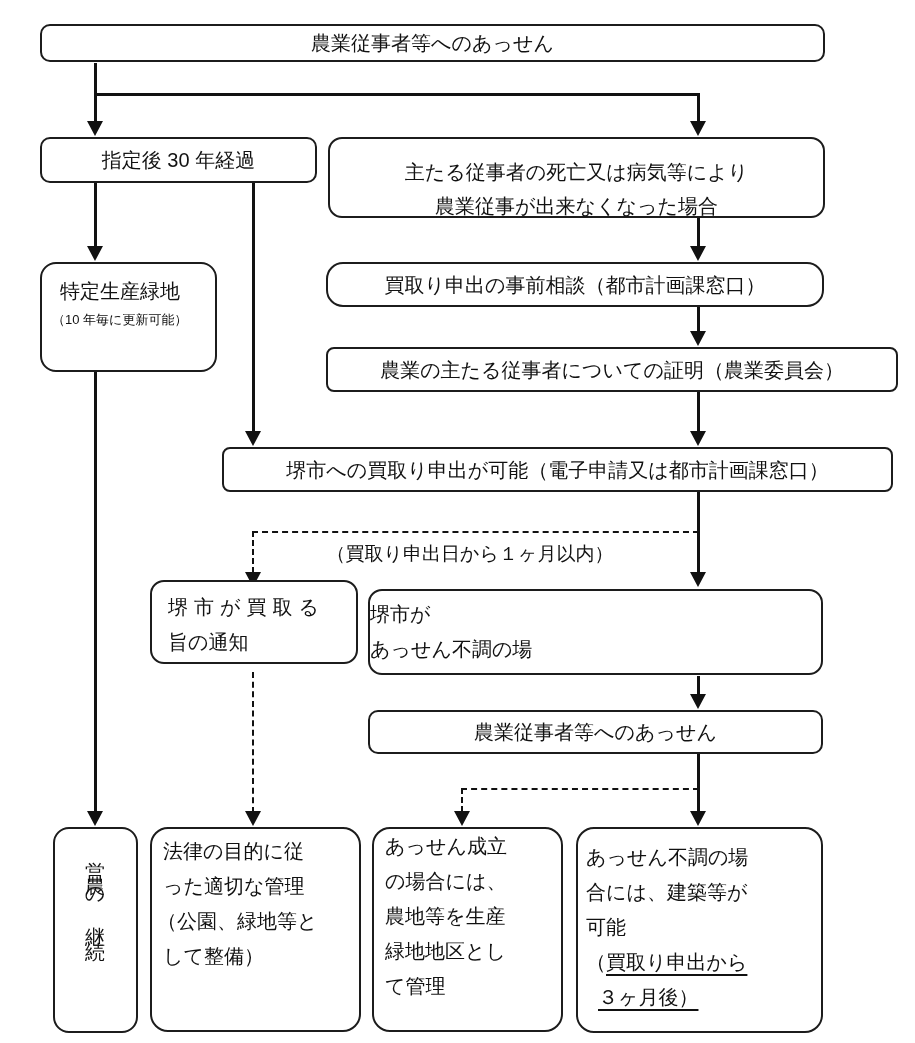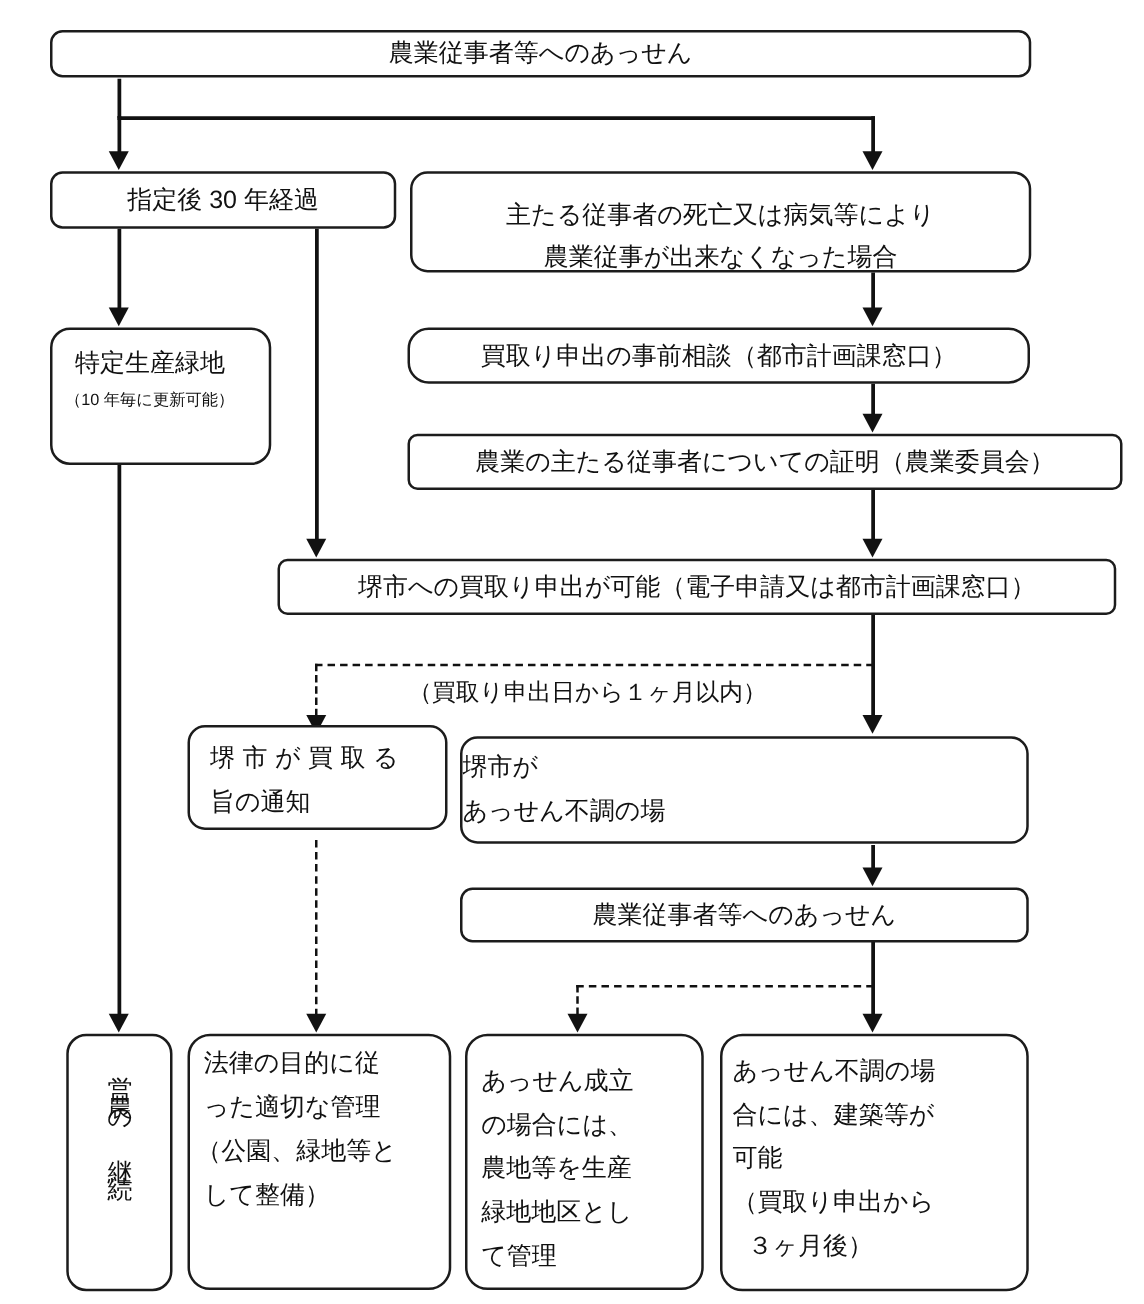--- a/index.html
+++ b/index.html
@@ -15,21 +15,21 @@
   .bl{display:block;}
   .vline{position:absolute;width:2.5px;background:#111;}
   .hline{position:absolute;height:2.5px;background:#111;}
   .vdash{position:absolute;width:0;border-left:2.5px dashed #111;}
   .hdash{position:absolute;height:0;border-top:2.5px dashed #111;}
   .arrow{
     position:absolute;width:0;height:0;
     border-left:8px solid transparent;border-right:8px solid transparent;
     border-top:15px solid #111;
   }
-  .u{text-underline-offset:5px;text-decoration-thickness:1.5px;}
+  .u{text-decoration:underline;text-underline-offset:5px;text-decoration-thickness:1.5px;}
   .floatlabel{position:absolute;font-size:19px;text-align:center;color:#111;}
   .vertical{
     writing-mode:vertical-rl;letter-spacing:0.72em;font-size:20px;
   }
 </style>
 </head>
 <body>
 
 <div class="stage">
 
@@ -130,21 +130,21 @@
     <span class="vertical">営農の継続</span>
   </div>
 
   <div class="box" style="left:150px;top:827px;width:211px;height:205px;border-radius:18px;padding:5px 0 0 11px;line-height:35px">
     <span class="bl">法律の目的に従</span>
     <span class="bl">った適切な管理</span>
     <span class="bl" style="margin-left:-6px">（公園、緑地等と</span>
     <span class="bl">して整備）</span>
   </div>
 
-  <div class="box" style="left:372px;top:827px;width:191px;height:205px;border-radius:18px;padding:19px 0 0 11px;line-height:35px">
+  <div class="box" style="left:372px;top:827px;width:191px;height:205px;border-radius:18px;padding:0 0 0 11px;line-height:35px">
     <span class="bl">あっせん成立</span>
     <span class="bl">の場合には、</span>
     <span class="bl">農地等を生産</span>
     <span class="bl">緑地地区とし</span>
     <span class="bl">て管理</span>
   </div>
 
   <div class="box" style="left:576px;top:827px;width:247px;height:206px;border-radius:18px;padding:11px 0 0 8px;line-height:35px">
     <span class="bl">あっせん不調の場</span>
     <span class="bl">合には、建築等が</span>

